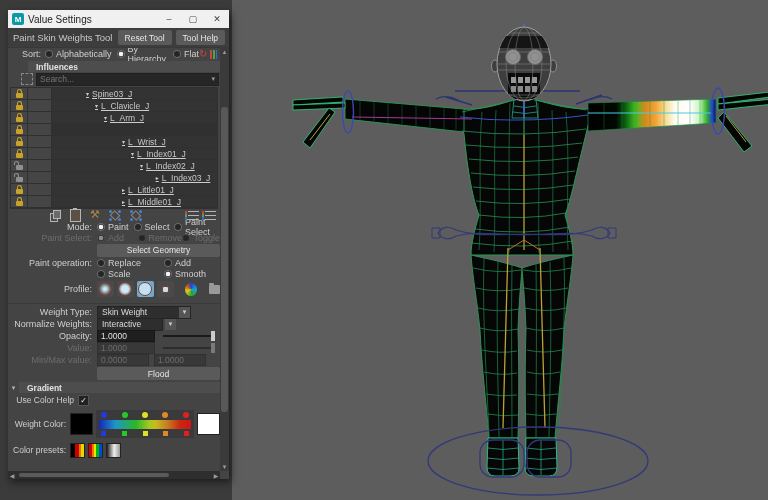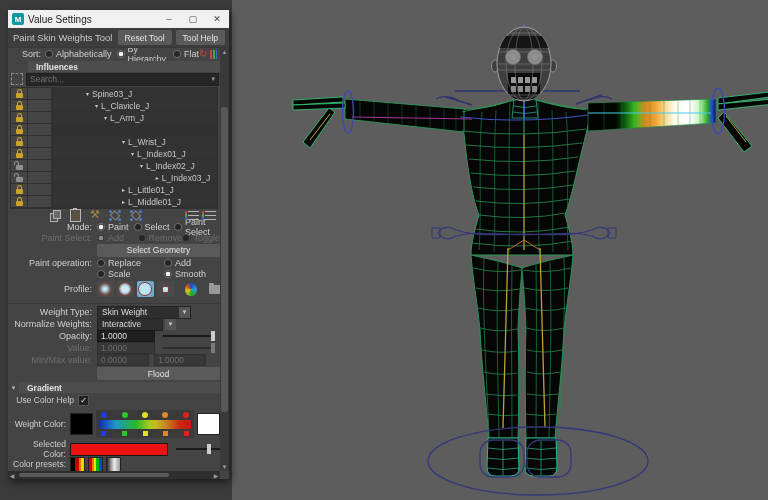--- a/index.html
+++ b/index.html
@@ -27,22 +27,22 @@
   .opt{display:flex;align-items:center;}
   .dis .rb{box-shadow:inset 0 0 0 1px #4c4c4c;}
   .dis .rb.on{background:radial-gradient(circle,#8b8b8b 0 2px,#252525 2.7px);}
   .dis .optl{color:#6d6d6d;}
 
   .secrow{display:flex;align-items:center;height:11px;margin:1px 0;}
   .secarrow{width:11px;text-align:center;color:#b5b5b5;font-size:7px;flex:none;}
   .secbar{flex:1;background:#4d4d4d;height:11px;display:flex;align-items:center;font-weight:bold;color:#e2e2e2;padding-left:8px;font-size:8.5px;}
 
   
-  .tree{background:#303030;margin:0 2px;padding:1px;}
-  .srow{display:flex;align-items:center;height:12px;margin:1px 1px 2px 2px;}
+  .tree{background:#303030;margin:0 2px;padding:1px;text-decoration:underline;}
+  .srow{display:flex;align-items:center;height:12px;margin:1px 1px 2px 12px;}
   .selicon{width:10px;height:10px;border:1px dashed #8a8a8a;margin:0 3px 0 1px;flex:none;}
   .search{flex:1;background:#262626;height:11px;display:flex;align-items:center;border:1px solid #202020;}
   .search input{background:transparent;border:none;color:#9a9a9a;font-size:8.5px;width:100%;padding:0 3px;font-family:inherit;outline:none;}
   .search .fa{color:#9a9a9a;font-size:7px;padding-right:3px;}
   .trow{display:flex;height:11px;margin-bottom:1px;}
   .lockcell{width:16px;background:#454545;display:flex;align-items:center;justify-content:center;flex:none;margin-right:1px;}
   .lock{width:7px;height:5px;background:#c8a22a;border-radius:1px;position:relative;margin-top:3px;}
   .lock::before{content:"";position:absolute;left:1px;top:-4px;width:3.5px;height:3.5px;border:1.2px solid #c8a22a;border-bottom:none;border-radius:3px 3px 0 0;}
   .lock.unlocked{background:#8f8f8f;}
   .lock.unlocked::before{border-color:#8f8f8f;left:-2px;}
@@ -628,27 +628,20 @@
         <span class="sqs">
           <span class="sq" style="background: rgb(36, 56, 224);"></span>
           <span class="sq" style="background: rgb(40, 200, 40);"></span>
           <span class="sq" style="background: rgb(224, 224, 40);"></span>
           <span class="sq" style="background: rgb(224, 136, 40);"></span>
           <span class="sq" style="background: rgb(224, 32, 32);"></span>
         </span>
       </span>
       <span class="bigsw" style="background: rgb(255, 255, 255);"></span>
     </div>
-    <div class="row" style="height:14px;">
-      <span class="lbl2">Selected Color:</span>
-      <span class="redsw" style="background: rgb(238, 17, 17);"></span>
-      <span class="slider" style="width:44px;">
-          <span class="handle" style="left:70%;"></span>
-        </span>
-    </div>
     <div class="row" style="height:16px;">
       <span class="lbl2">Color presets:</span>
       <span class="preset pr1"></span>
       <span class="preset pr2"></span>
       <span class="preset pr3"></span>
     </div>
 
   </div>
 
   <div class="vscroll">

